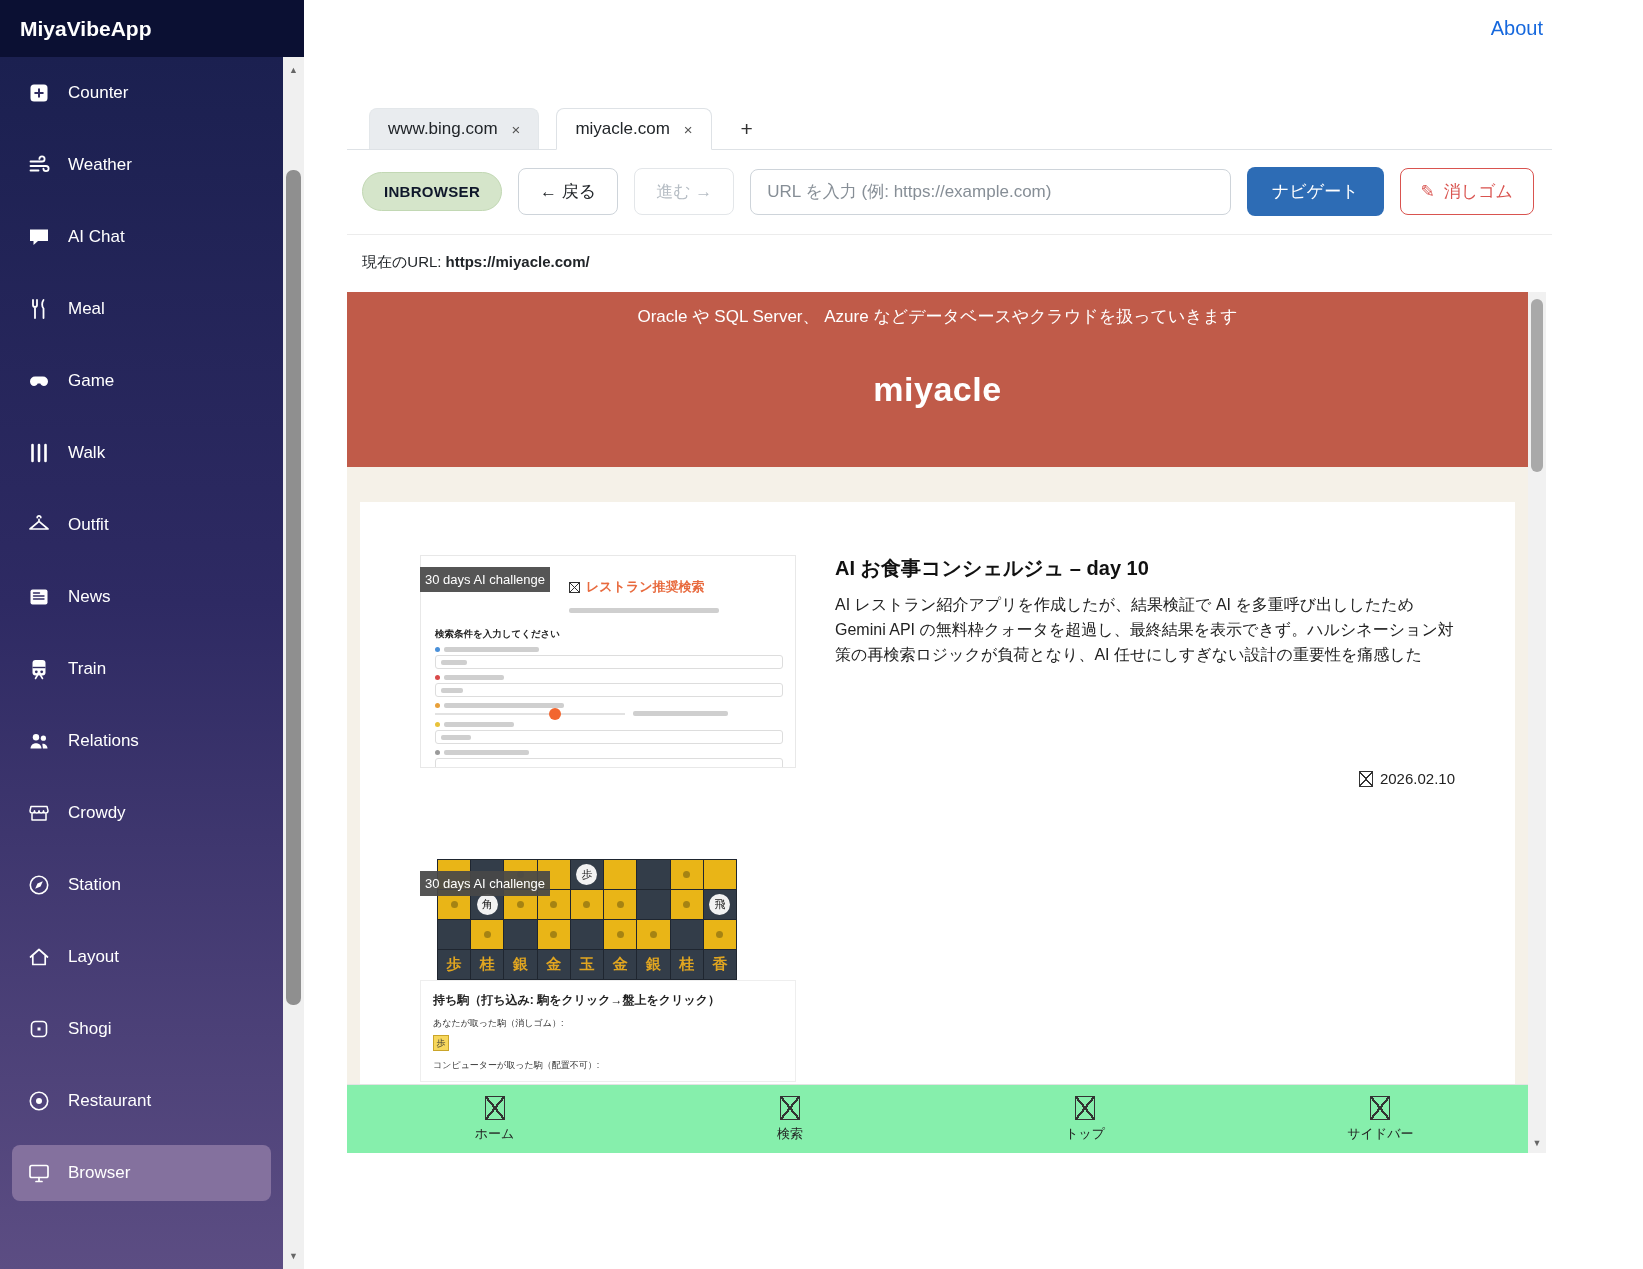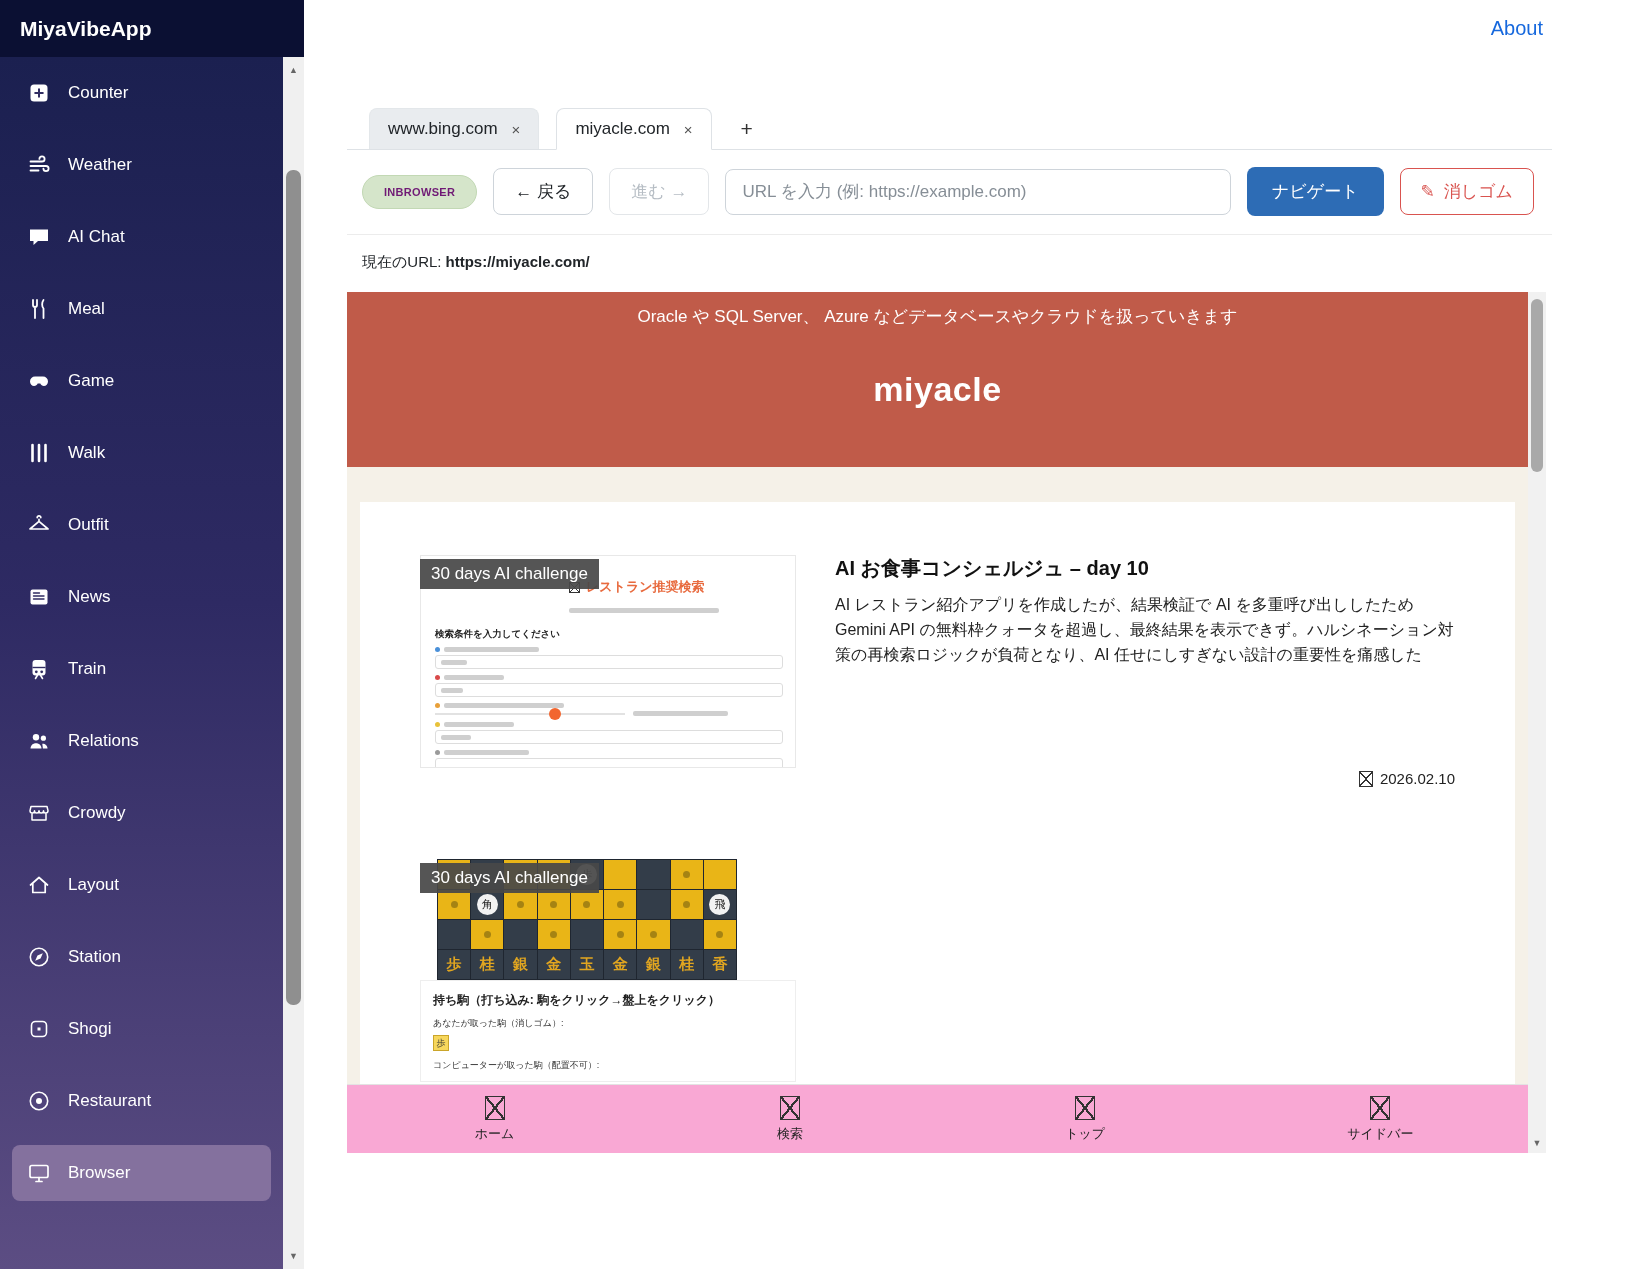--- a/index.html
+++ b/index.html
@@ -28,21 +28,21 @@
   .panel { width:1205px; }
 
   .tabbar { display:flex; align-items:flex-end; border-bottom:1px solid #dee2e6; padding-left:22px; gap:17px; height:44px; }
   .tab { display:flex; align-items:center; gap:14px; padding:10px 18px; font-size:17px; color:#212529; border-radius:8px 8px 0 0; cursor:pointer; }
   .tab.inactive { background:#e9ecef; border:1px solid #e3e7ea; border-bottom:none; }
   .tab.active { background:#fff; border:1px solid #dee2e6; border-bottom:1px solid #fff; margin-bottom:-1px; }
   .tab-close { color:#555; font-size:15px; cursor:pointer; }
   .newtab { font-size:21px; color:#333; padding:4px 12px 8px; cursor:pointer; }
 
   .toolbar { display:flex; align-items:center; gap:16px; margin-top:17px; padding:0 18px 18px 15px; border-bottom:1px solid #ececec; }
-  .mode-badge { background:#d5e5ca; color:#701a75; border:1px solid #c2d8b4; font-weight:bold; font-size:11px; padding:10px 21px; border-radius:999px; letter-spacing:.3px; }
+  .mode-badge { background:#d5e5ca; color:#0f172a; border:1px solid #c2d8b4; font-weight:bold; font-size:15px; padding:10px 21px; border-radius:999px; letter-spacing:.3px; }
   .btn { font-size:17px; padding:11px 21px; border-radius:8px; border:1px solid #ced4da; background:#fff; color:#212529; cursor:pointer; white-space:nowrap; }
   .btn.disabled { color:#b6bdc4; border-color:#e3e6e9; cursor:default; }
   .url-input { flex:1; font-size:17px; padding:12px 16px; border:1px solid #ced4da; border-radius:8px; color:#212529; outline:none; min-width:0; }
   .url-input::placeholder { color:#868e96; }
   .btn-navigate { background:#2d6cb5; color:#fff; border:none; font-size:17px; padding:13px 25px; border-radius:8px; cursor:pointer; white-space:nowrap; }
   .btn-eraser { background:#fff; color:#d9534f; border:1px solid #d9534f; font-size:17px; padding:11px 20px; border-radius:8px; cursor:pointer; display:flex; gap:9px; align-items:center; white-space:nowrap; }
   .pencil { font-size:17px; color:#d9534f; }
 
   .urlline { margin-top:18px; font-size:15px; color:#212529; padding-left:15px; }
   .urlline b { font-weight:bold; margin-left:4px; }
@@ -57,21 +57,21 @@
   .site-header { height:175px; background:#c05b49; color:#fff; text-align:center; flex:none; }
   .site-tagline { padding-top:13px; font-size:17px; }
   .site-title { margin-top:42px; font-size:34px; font-weight:600; letter-spacing:.5px; }
 
   .site-content { height:617px; overflow:hidden; padding:35px 13px 0; }
   .posts-card { background:#fff; height:582px; padding:53px 60px 0; overflow:hidden; }
 
   .post { display:flex; gap:39px; min-height:234px; align-items:flex-start; }
   .post + .post { margin-top:70px; }
   .post-thumb { width:376px; flex:none; position:relative; }
-  .overlay-badge { position:absolute; top:4px; left:0; background:rgba(72,72,72,.93); color:#fff; font-size:17px; padding:5px 11px; z-index:2; white-space:nowrap; }
+  .overlay-badge { position:absolute; top:12px; left:0; background:rgba(72,72,72,.93); color:#fff; font-size:13px; padding:5px 5px; z-index:2; white-space:nowrap; }
   .post-main { flex:1; display:flex; flex-direction:column; min-height:234px; }
   .post-title { font-size:20px; font-weight:bold; color:#111; }
   .post-excerpt { margin-top:10px; font-size:16px; line-height:25px; color:#222; }
   .post-date { margin-top:auto; align-self:flex-end; display:flex; align-items:center; gap:7px; font-size:15px; color:#222; padding-bottom:2px; }
 
   
   .boxx { display:inline-block; border:1.5px solid #333;
     background-image:
       linear-gradient(to top right, transparent 46%, #333 46%, #333 54%, transparent 54%),
       linear-gradient(to bottom right, transparent 46%, #333 46%, #333 54%, transparent 54%);
@@ -105,21 +105,21 @@
   .bd { background:#333d49; }
   .bdot { width:7px; height:7px; background:#6e5a10; border-radius:50%; opacity:.55; }
   .bpiece { width:21px; height:21px; background:#f2f2f2; border-radius:50%; color:#222; font-size:11px; display:flex; align-items:center; justify-content:center; }
   .bpiece.gold { background:none; color:#e0a520; font-size:15px; font-weight:bold; width:auto; height:auto; border-radius:0; }
   .shogi-info { background:#fff; border:1px solid #eee; padding:11px 12px 9px; margin-top:0; }
   .shogi-caption { font-size:12px; font-weight:bold; color:#222; }
   .shogi-line { font-size:9px; color:#333; margin-top:8px; }
   .shogi-piece { width:16px; height:16px; background:#f7d75c; border:1px solid #caa52a; font-size:9px; color:#333; display:inline-flex; align-items:center; justify-content:center; margin-top:5px; }
 
   
-  .bottom-nav { flex:none; height:69px; background:#f9a8d4; border-top:1px solid #e3e3e3; display:flex; }
+  .bottom-nav { flex:none; height:69px; background:#86efac; border-top:1px solid #e3e3e3; display:flex; }
   .nav-item { flex:1; display:flex; flex-direction:column; align-items:center; justify-content:center; gap:5px; cursor:pointer; }
   .nav-label { font-size:13px; color:#222; }
 </style>
 </head>
 <body>
 
 <header class="topbar">
   <div class="brand-block">MiyaVibeApp</div>
   <a class="about-link">About</a>
 </header>
@@ -218,34 +218,34 @@
   <div class="side-item">
     <span class="icon">
         <svg width="24" height="24" viewBox="0 0 24 24" fill="none" stroke="#fff" stroke-width="1.5" stroke-linejoin="round">
           <path d="M4 5.5h16l1 4.2c0 1.3-1 2.3-2.3 2.3-1.2 0-2.2-1-2.2-2.3 0 1.3-1 2.3-2.3 2.3S12 11 12 9.7c0 1.3-1 2.3-2.2 2.3S7.5 11 7.5 9.7c0 1.3-1 2.3-2.2 2.3C4 12 3 11 3 9.7zM5 12.8V19h14v-6.2"></path>
         </svg>
       </span>
     <span>Crowdy</span>
   </div>
   <div class="side-item">
     <span class="icon">
+        <svg width="24" height="24" viewBox="0 0 24 24">
+          <circle cx="12" cy="12" r="8.7" stroke="#fff" stroke-width="1.6" fill="none"></circle>
+          <path d="M15.8 8.2l-2.3 5.3-5.3 2.3 2.3-5.3z" fill="#fff"></path>
+        </svg>
+      </span>
+    <span>Station</span>
+  </div>
+  <div class="side-item">
+    <span class="icon">
         <svg width="24" height="24" viewBox="0 0 24 24" fill="none" stroke="#fff" stroke-width="1.7" stroke-linecap="round" stroke-linejoin="round">
           <path d="M3.5 12L12 4.5l8.5 7.5M5.8 10.2V19.5h12.4v-9.3"></path>
         </svg>
       </span>
     <span>Layout</span>
-  </div>
-  <div class="side-item">
-    <span class="icon">
-        <svg width="24" height="24" viewBox="0 0 24 24">
-          <circle cx="12" cy="12" r="8.7" stroke="#fff" stroke-width="1.6" fill="none"></circle>
-          <path d="M15.8 8.2l-2.3 5.3-5.3 2.3 2.3-5.3z" fill="#fff"></path>
-        </svg>
-      </span>
-    <span>Station</span>
   </div>
   <div class="side-item">
     <span class="icon">
         <svg width="24" height="24" viewBox="0 0 24 24">
           <rect x="4.5" y="4.5" width="15" height="15" rx="4" stroke="#fff" stroke-width="1.6" fill="none"></rect>
           <rect x="10.5" y="10.5" width="3" height="3" fill="#fff"></rect>
         </svg>
       </span>
     <span>Shogi</span>
   </div>

